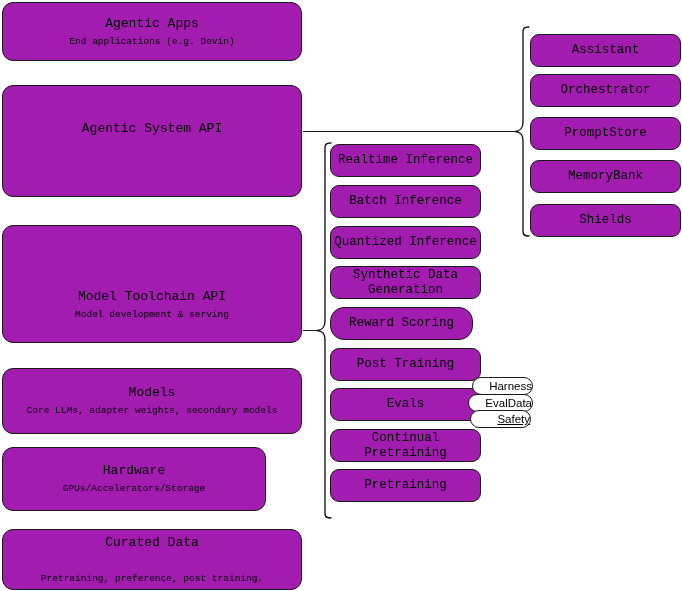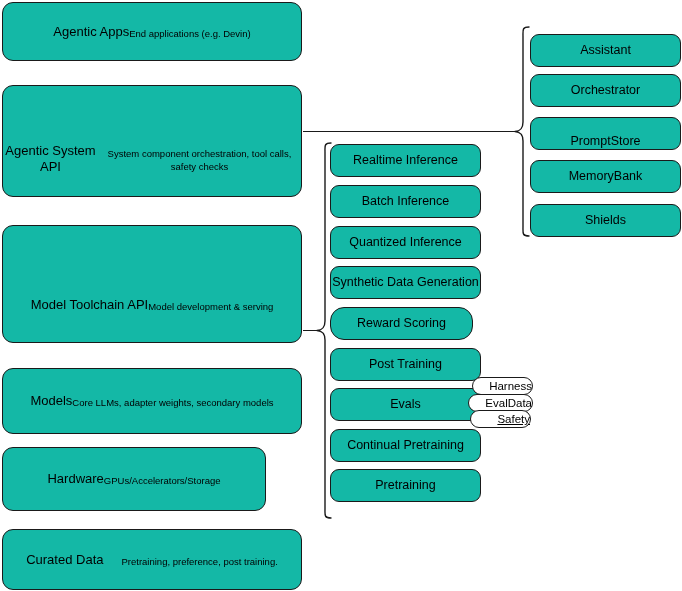--- a/index.html
+++ b/index.html
@@ -19,26 +19,27 @@
     background: #ffffff;
     overflow: hidden;
   }
 
   
   .box {
     position: absolute;
     box-sizing: border-box;
     border: 1.3px solid #1a1a1a;
     border-radius: 11px;
-    background: #14b8a6;
+    background: #a21caf;
     display: flex;
-    flex-direction: row;
+    flex-direction: column;
     align-items: center;
     justify-content: center;
     text-align: center;
+    font-family: Liberation Mono, monospace;
   }
 
   
   .layer-box .layer-title {
     font-size: 13px;
     line-height: 16px;
     color: #000;
   }
   .layer-box .layer-sub {
     font-size: 9.5px;
@@ -91,21 +92,20 @@
 
 <div id="canvas">
 
   <div class="box layer-box" style="left:2px; top:2px; width:300px; height:59px;">
     <div class="layer-title">Agentic Apps</div>
     <div class="layer-sub">End applications (e.g. Devin)</div>
   </div>
 
   <div class="box layer-box" style="left:2px; top:85px; width:300px; height:112px; justify-content:flex-start; padding-top:35px;">
     <div class="layer-title">Agentic System API</div>
-    <div class="layer-sub">System component orchestration, tool calls, safety checks</div>
   </div>
 
   <div class="box layer-box" style="left:2px; top:225px; width:300px; height:118px; justify-content:center; padding-top:42px;">
     <div class="layer-title">Model Toolchain API</div>
     <div class="layer-sub">Model development &amp; serving</div>
   </div>
 
   <div class="box layer-box" style="left:2px; top:368px; width:300px; height:66px;">
     <div class="layer-title">Models</div>
     <div class="layer-sub">Core LLMs, adapter weights, secondary models</div>
@@ -186,21 +186,21 @@
   </div>
 
   <div class="box comp-box" style="left:530px; top:34px; width:151px; height:33px;">
     <div class="comp-label">Assistant</div>
   </div>
 
   <div class="box comp-box" style="left:530px; top:74px; width:151px; height:33px;">
     <div class="comp-label">Orchestrator</div>
   </div>
 
-  <div class="box comp-box" style="left:530px; top:117px; width:151px; height:33px;align-items:flex-end;">
+  <div class="box comp-box" style="left:530px; top:117px; width:151px; height:33px;">
     <div class="comp-label">PromptStore</div>
   </div>
 
   <div class="box comp-box" style="left:530px; top:160px; width:151px; height:33px;">
     <div class="comp-label">MemoryBank</div>
   </div>
 
   <div class="box comp-box" style="left:530px; top:204px; width:151px; height:33px;">
     <div class="comp-label">Shields</div>
   </div>

